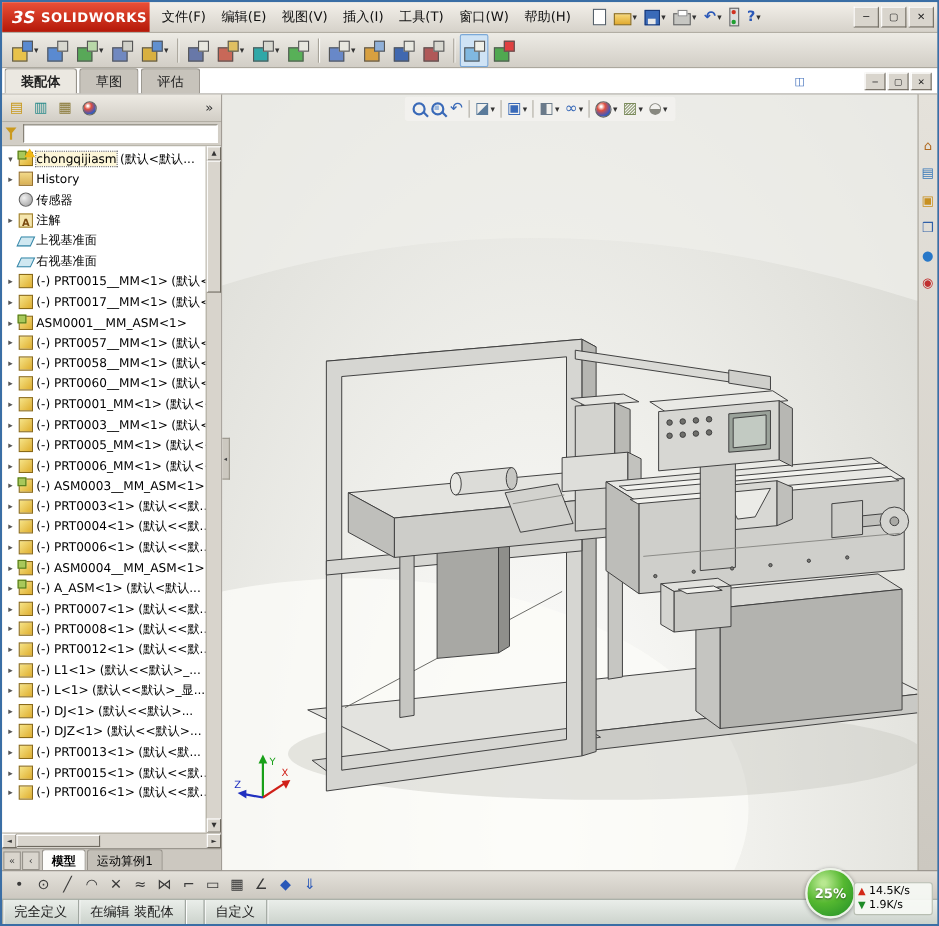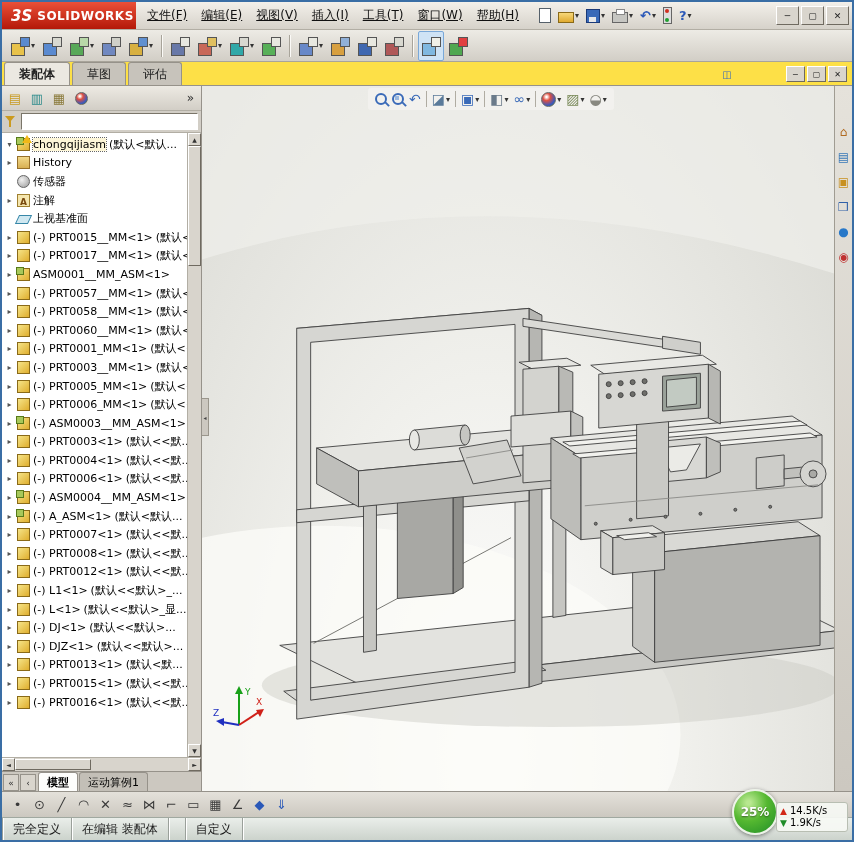--- a/index.html
+++ b/index.html
@@ -5,21 +5,21 @@
   html,body{margin:0;padding:0;}
   body{width:854px;height:842px;overflow:hidden;font-family:"DejaVu Sans","Liberation Sans",sans-serif;background:#8ba0b8;position:relative;}
   .window{position:absolute;inset:0;border:2px solid #3a6ea5;background:#d3cfc7;display:flex;flex-direction:column;box-sizing:border-box;}
 
   
   .titlebar{height:27px;flex:0 0 27px;display:flex;align-items:center;background:linear-gradient(#f3f0ea,#d6d2ca);border-bottom:1px solid #b2aea4;}
   .logo{height:27px;width:134px;background:linear-gradient(#ea5038,#b41808);display:flex;align-items:center;gap:5px;padding-left:9px;box-sizing:border-box;flex:0 0 134px;}
   .logo-mark{color:#fff;font-weight:bold;font-style:italic;font-size:15px;}
   .logo-text{color:#fff;font-weight:bold;font-size:12px;letter-spacing:.5px;}
   .menu-bar{display:flex;margin-left:4px;}
-  .menu-item{font-size:12px;padding:5px 7px;color:#111;text-decoration:underline;}
+  .menu-item{font-size:12px;padding:5px 7px;color:#111;}
   .qat{display:flex;align-items:center;margin-left:10px;gap:1px;}
   .qat-btn{display:flex;align-items:center;height:22px;padding:0 3px;}
   .caret{font-size:8px;color:#333;margin-left:1px;}
   .qi{display:inline-block;position:relative;}
   .qi-page{width:10px;height:13px;background:#fff;border:1px solid #55606a;}
   .qi-folder{width:14px;height:9px;background:linear-gradient(#f7d87a,#e0aa30);border:1px solid #8a6a18;margin-top:3px;}
   .qi-disk{width:12px;height:12px;background:#3a6ab8;border:1px solid #1a3a78;position:relative;}
   .qi-disk::after{content:"";position:absolute;left:2px;bottom:0;width:7px;height:5px;background:#e8e8e8;}
   .qi-print{width:14px;height:9px;background:#c6c6c2;border:1px solid #666;margin-top:4px;position:relative;}
   .qi-print::before{content:"";position:absolute;left:3px;top:-4px;width:7px;height:4px;background:#fff;border:1px solid #888;}
@@ -35,21 +35,21 @@
   .toolbar2{height:31px;flex:0 0 31px;background:linear-gradient(#edebe5,#d2cec6);border-bottom:1px solid #a8a49a;display:flex;align-items:center;padding-left:5px;gap:1px;}
   .tb-btn{display:flex;align-items:center;height:26px;padding:1px 2px;border:1px solid transparent;border-radius:2px;}
   .tb-btn.active{background:#cfe3f5;border-color:#7aa8d8;}
   .tb-ic{width:20px;height:20px;position:relative;display:inline-block;}
   .tb-ic i{display:block;position:absolute;}
   .tb-ic .c1{left:1px;top:7px;width:12px;height:11px;border:1px solid #555;}
   .tb-ic .c2{left:10px;top:1px;width:8px;height:8px;border:1px solid #555;}
   .tb-sep{width:1px;height:22px;background:#a8a49a;margin:0 4px;box-shadow:1px 0 0 #fbfaf7;}
 
   
-  .tabrow{height:23px;flex:0 0 23px;background:#fde047;display:flex;align-items:flex-end;border-bottom:1px solid #96928a;}
+  .tabrow{height:23px;flex:0 0 23px;background:#ffffff;display:flex;align-items:flex-end;border-bottom:1px solid #96928a;}
   .cmd-tab{padding:3px 14px 2px;font-size:12px;border:1px solid #96928a;border-bottom:none;background:#c7c3bb;margin-left:2px;border-radius:3px 3px 0 0;color:#222;}
   .cmd-tab.active{background:#ebe8e1;font-weight:bold;}
   .doc-controls{margin-left:auto;display:flex;align-items:center;gap:2px;padding:0 5px 3px;}
   .doc-layout-btn{width:18px;height:15px;display:flex;align-items:center;justify-content:center;font-size:10px;color:#3a6ab8;margin-right:48px;}
   .cw-btn{width:17px;height:14px;background:#d9d5cd;border:1px solid;border-color:#fff #6f6a60 #6f6a60 #fff;font-size:8px;display:flex;align-items:center;justify-content:center;color:#222;}
 
   
   .main{flex:1;display:flex;min-height:0;}
 
   
@@ -351,20 +351,25 @@
               <span class="expander">▸</span>
               <span class="ti ti-annot"></span>
               <span class="tree-name">注解</span>
             </div>
             <div class="tree-row">
               <span class="expander"></span>
               <span class="ti ti-plane"></span>
               <span class="tree-name">上视基准面</span>
             </div>
             <div class="tree-row">
+              <span class="expander"></span>
+              <span class="ti ti-plane"></span>
+              <span class="tree-name">右视基准面</span>
+            </div>
+            <div class="tree-row">
               <span class="expander">▸</span>
               <span class="ti ti-part"></span>
               <span class="tree-name">(-) PRT0015__MM&lt;1&gt;</span>
               <span class="tree-suffix">(默认&lt;&lt;默...</span>
             </div>
             <div class="tree-row">
               <span class="expander">▸</span>
               <span class="ti ti-part"></span>
               <span class="tree-name">(-) PRT0017__MM&lt;1&gt;</span>
               <span class="tree-suffix">(默认&lt;&lt;默...</span>

